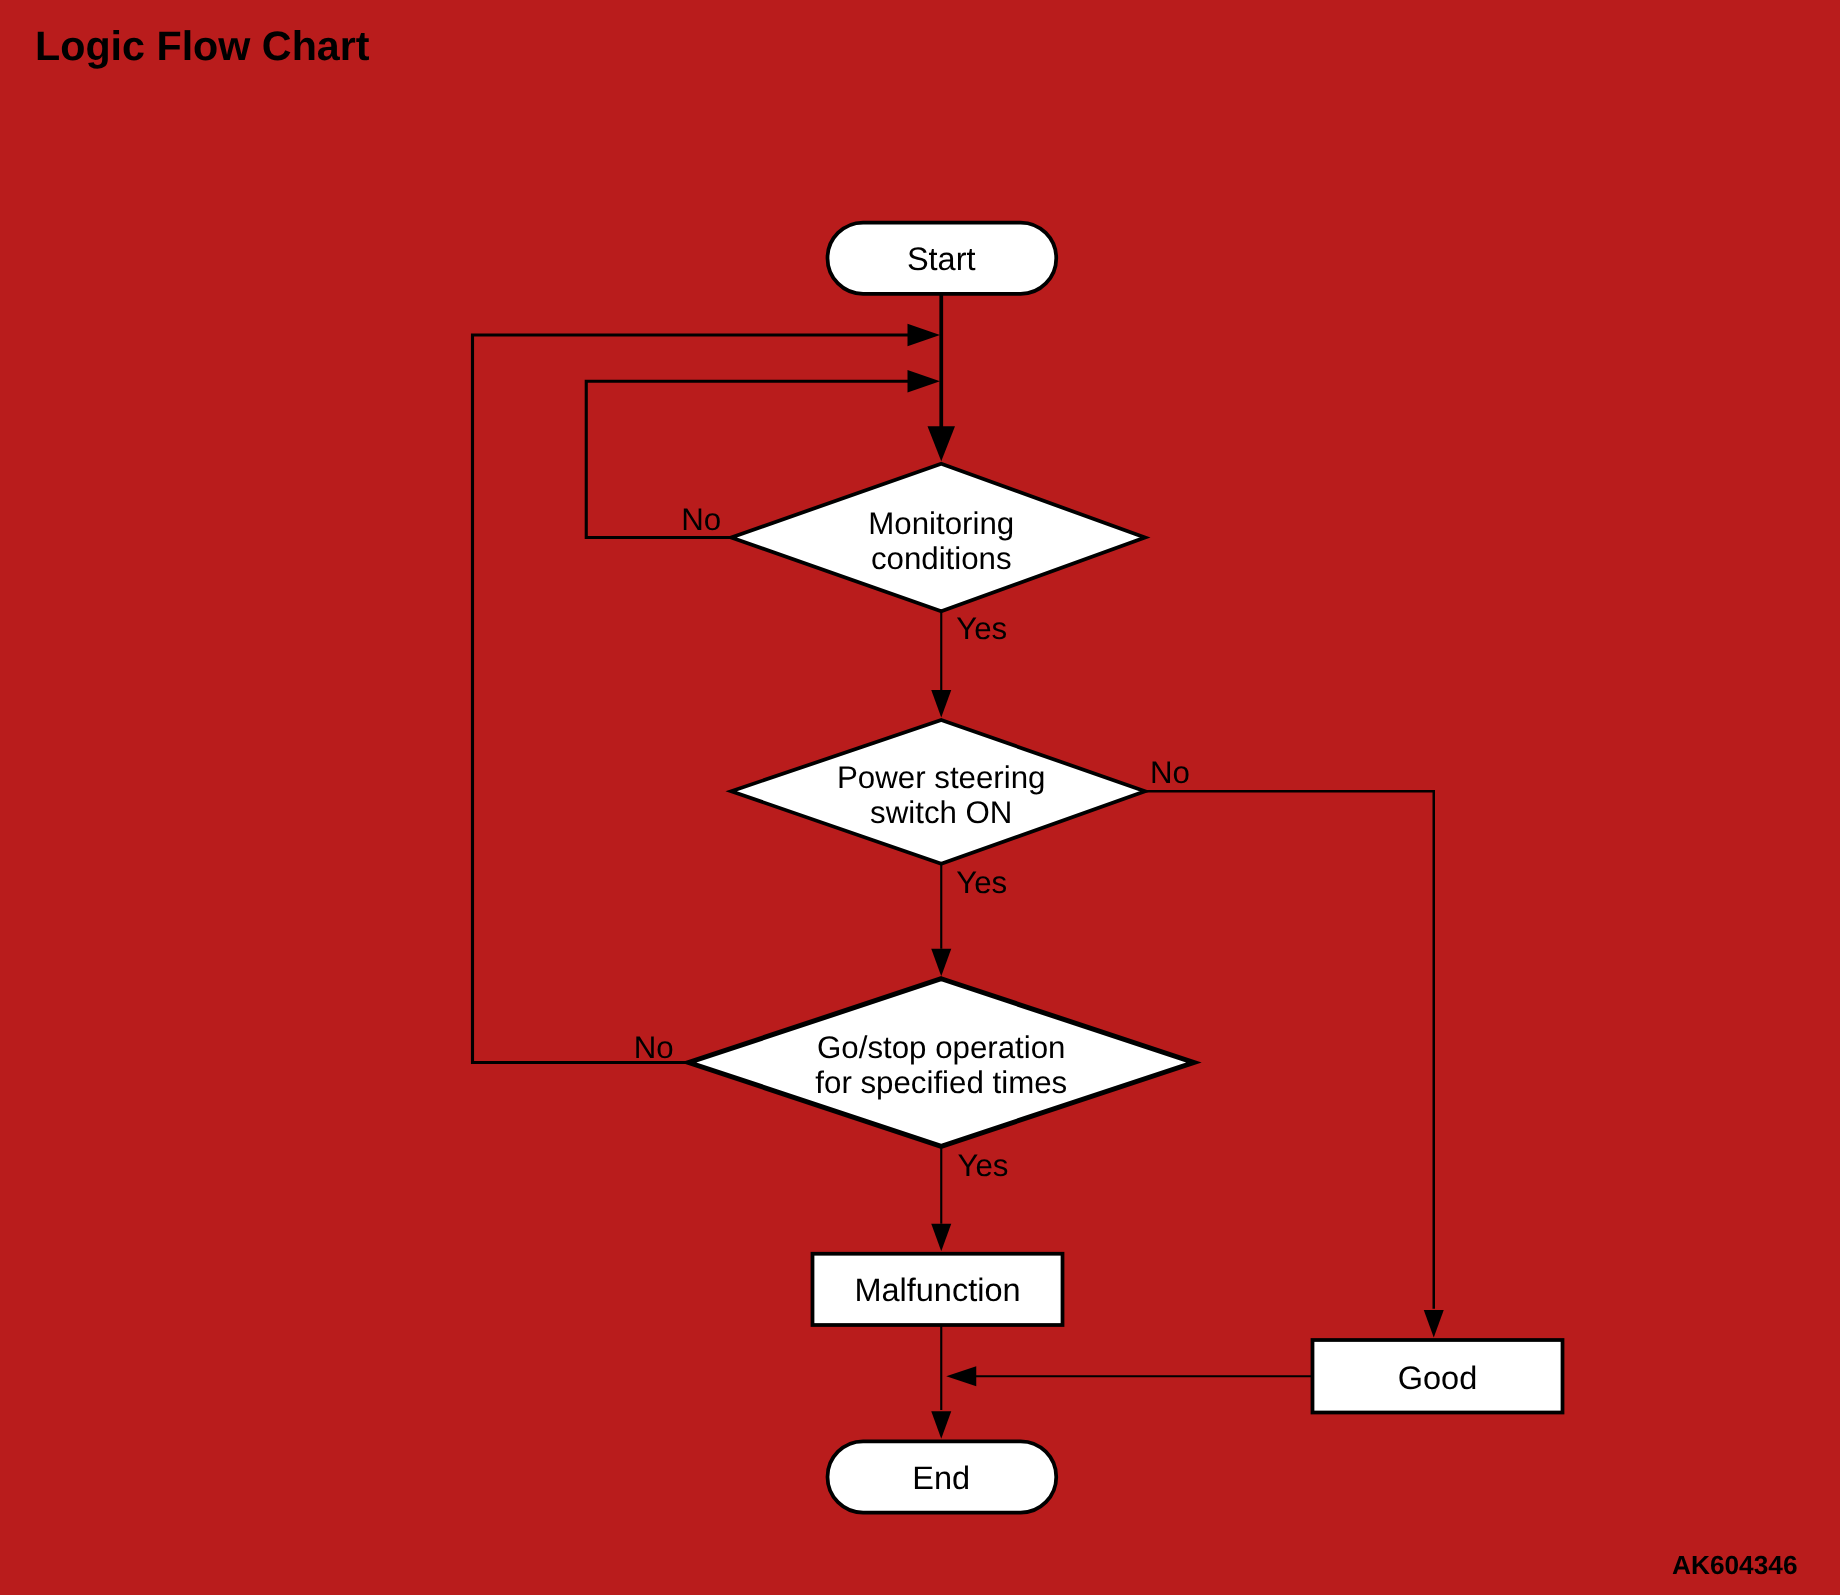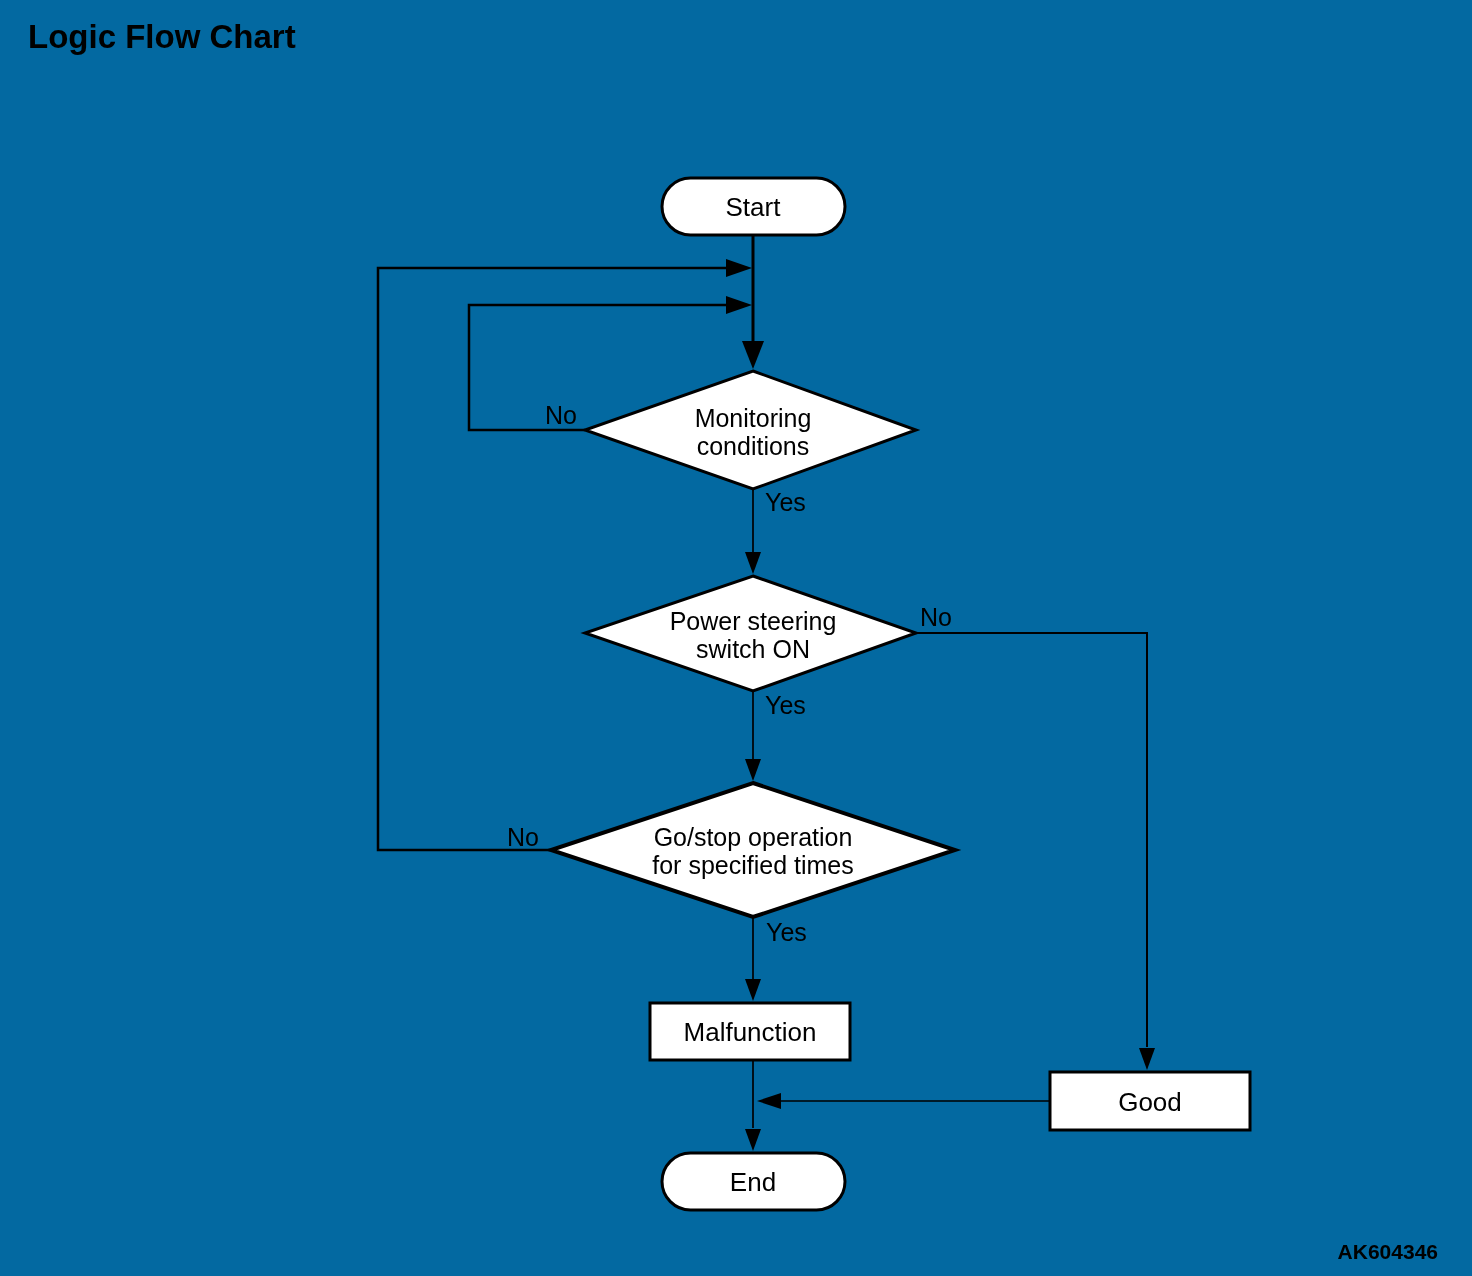--- a/index.html
+++ b/index.html
@@ -1,20 +1,20 @@
 <!DOCTYPE html>
 <html><head>
 <meta charset="utf-8">
 <style>
   html, body { margin: 0; padding: 0; background: #ffffff; }
   .page {
     position: relative;
     width: 1472px;
     height: 1276px;
-    background: #0369a1;
+    background: #b91c1c;
     font-family: "Liberation Sans", sans-serif;
     overflow: hidden;
   }
   svg { position: absolute; top: 0; left: 0; }
   text { fill: #000000; }
   .title-text { font-size: 33px; font-weight: bold; }
   .code-text { font-size: 21px; font-weight: bold; }
   .node-text { font-size: 26px; }
   .diamond-text { font-size: 25px; }
   .branch-text { font-size: 25px; }

